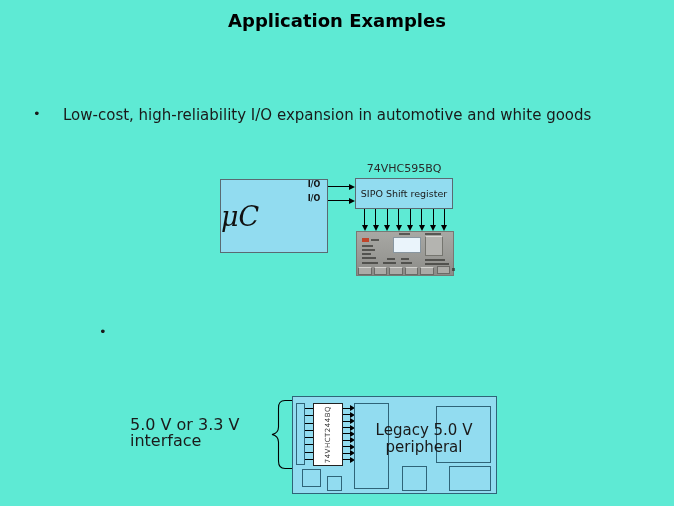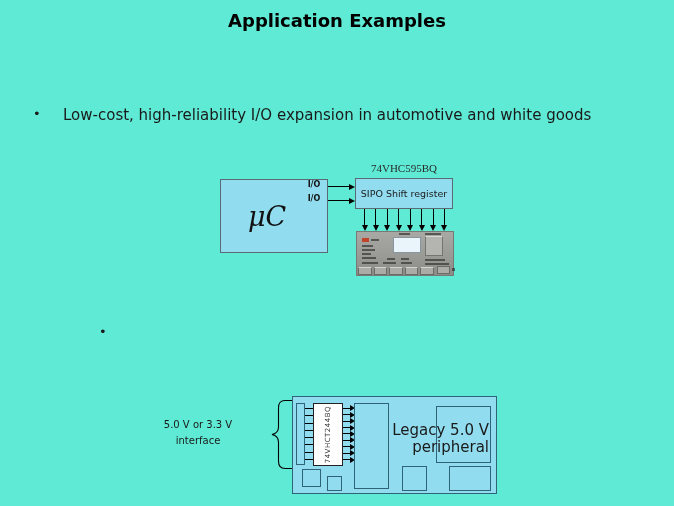--- a/index.html
+++ b/index.html
@@ -22,37 +22,37 @@
     position:absolute; background:var(--box_fill,#92dcf0);
     border:1px solid var(--box_border_d1,#5a6a72); box-sizing:border-box;
   }
   .outline2 {
     position:absolute; border:1px solid var(--box_border_d2,#2f6478);
     box-sizing:border-box; background:transparent;
   }
 
   
   .uc-box { left:220px; top:179px; width:108px; height:74px;
-    display:flex; align-items:center; justify-content:center; }
+    display:flex; align-items:center; justify-content:flex-start; }
   .uc-label { font-family:"DejaVu Serif","Liberation Serif",serif;
     font-style:italic; font-size:27px; color:#111; padding-right:14px; }
   .io-label { position:absolute; width:22px; text-align:center;
     font-size:8px; font-weight:600; color:#111; }
   .io1 { left:303px; top:180px; } .io2 { left:303px; top:194px; }
 
   .arrow-right { display:flex; align-items:center; height:7px; }
   .arrow-right::before { content:""; flex:1; height:1px; background:var(--arrow,#000); }
   .arrow-right::after { content:""; width:0; height:0;
     border-top:3.5px solid transparent; border-bottom:3.5px solid transparent;
     border-left:6px solid var(--arrow,#000); }
   .ha1 { position:absolute; left:328px; top:183px; width:27px; }
   .ha2 { position:absolute; left:328px; top:197px; width:27px; }
 
   .chipname1 { position:absolute; left:355px; top:162px; width:98px;
-    text-align:center; font-size:11px; color:#2a2a2a;font-family:Liberation Serif, serif; }
+    text-align:center; font-size:11px; color:#2a2a2a; }
   .sipo-box { left:355px; top:178px; width:98px; height:31px;
     display:flex; align-items:center; justify-content:center; font-size:9.5px; }
 
   .varrows { position:absolute; left:361px; top:209px; width:87px; height:22px;
     display:flex; justify-content:space-between; }
   .arrow-down { width:7px; height:100%; display:flex; flex-direction:column; align-items:center; }
   .arrow-down::before { content:""; flex:1; width:1px; background:var(--arrow,#000); }
   .arrow-down::after { content:""; width:0; height:0;
     border-left:3.5px solid transparent; border-right:3.5px solid transparent;
     border-top:6px solid var(--arrow,#000); }
@@ -70,21 +70,21 @@
     background:#b4b4b0; border:1px solid #75756f; border-top-color:#d8d8d4; box-sizing:border-box; }
   .panel .btnrow { position:absolute; left:1px; top:35px; width:76px; height:8px;
     display:flex; gap:2px; }
   .panel .btnrow > div { flex:1; background:#ababa7; border:1px solid #6a6a66;
     border-top-color:#d2d2ce; box-sizing:border-box; }
   .panel .sbtn { position:absolute; left:80px; top:34px; width:13px; height:8px;
     background:#ababa7; border:1px solid #6a6a66; box-sizing:border-box; }
 
   
   .iface-label { position:absolute; left:130px; top:417px; width:136px;
-    text-align:center; font-size:10px; line-height:16px; }
+    text-align:left; font-size:16px; line-height:16px; }
   .brace-svg { position:absolute; left:266px; top:399px; }
 
   .board { position:absolute; left:292px; top:396px; width:205px; height:98px;
     background:var(--box_fill,#92dcf0); border:1px solid var(--box_border_d2,#2f6478);
     box-sizing:border-box; }
   .connector { left:3px; top:6px; width:9px; height:62px; }
   .pins { position:absolute; left:12px; top:11px; width:9px; height:52px;
     display:flex; flex-direction:column; justify-content:space-between; }
   .pin { width:100%; height:1px; background:var(--arrow,#000); }
   .chip2 { position:absolute; left:20px; top:6px; width:30px; height:63px;
@@ -92,21 +92,21 @@
     display:flex; align-items:center; justify-content:center; }
   .chip2 span { writing-mode:vertical-rl; transform:rotate(180deg);
     font-size:7px; letter-spacing:.5px; color:#333; white-space:nowrap; }
   .rarrows { position:absolute; left:50px; top:8px; width:12px; height:58px;
     display:flex; flex-direction:column; justify-content:space-between; }
   .rarrows .arrow-right { width:100%; }
   .rarrows .arrow-right::after { border-left-width:5px;
     border-top-width:3px; border-bottom-width:3px; }
   .tallrect { left:61px; top:6px; width:35px; height:86px; }
   .board-label { position:absolute; left:66px; top:25px; width:130px;
-    text-align:right; font-size:15px; line-height:17px; z-index:2; }
+    text-align:center; font-size:15px; line-height:17px; z-index:2; }
   .tr-rect { left:143px; top:9px; width:55px; height:57px; }
   .sq1 { left:9px; top:72px; width:19px; height:18px; }
   .sq2 { left:34px; top:79px; width:15px; height:15px; }
   .bm-rect { left:109px; top:69px; width:25px; height:25px; }
   .br-rect { left:156px; top:69px; width:42px; height:25px; }
 </style>
 </head>
 <body>
 
 <div class="slide">

